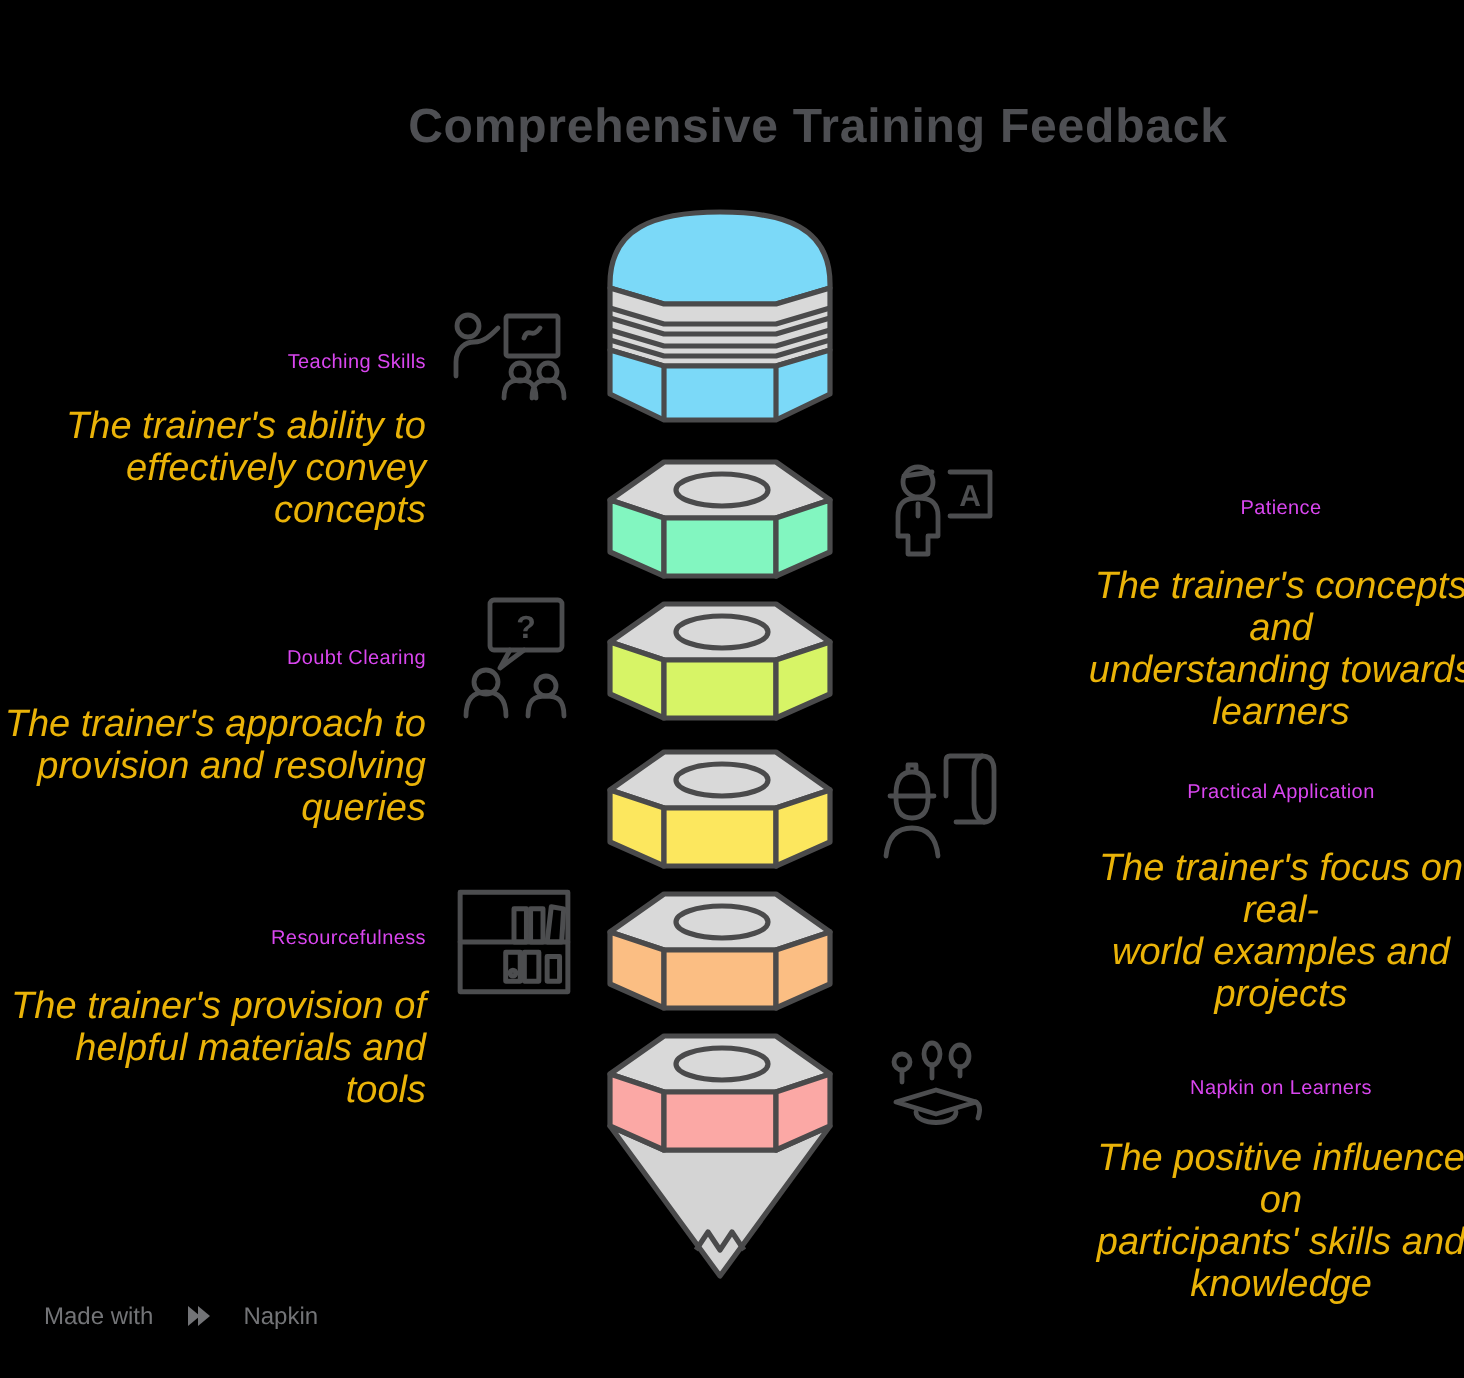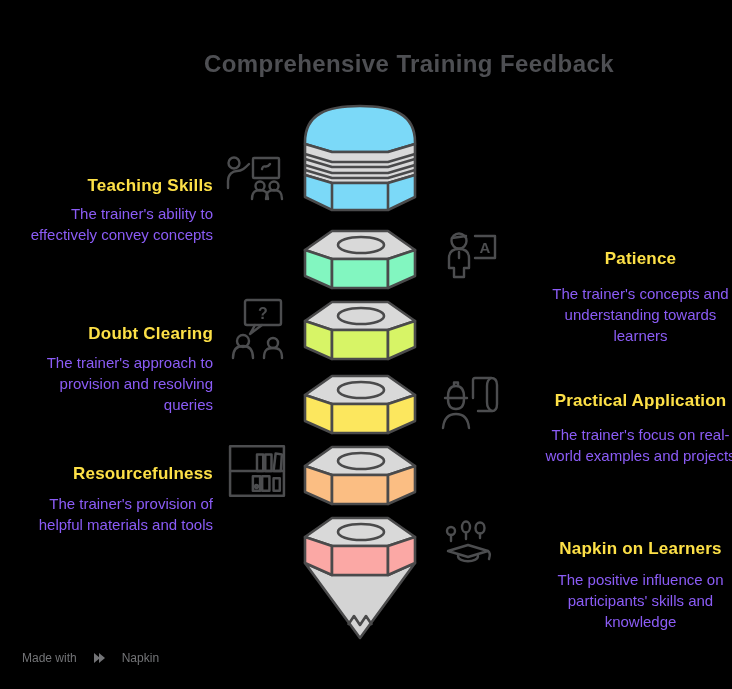--- a/index.html
+++ b/index.html
@@ -8,26 +8,26 @@
     font-family:"Liberation Sans", sans-serif;
     position:relative;overflow:hidden;
   }
   .stage{position:absolute;inset:0;}
   .page-title{
     position:absolute;top:50px;left:0;width:732px;
     text-align:center;font-size:24px;font-weight:bold;
     color:#4E4F53;letter-spacing:.4px;margin:0;padding-left:43px;
   }
   .sec-title{
-    position:absolute;font-size:17px;font-weight:bold;
-    color:#fde047;letter-spacing:.2px;
+    position:absolute;font-size:10px;font-weight:normal;
+    color:#d946ef;letter-spacing:.2px;
   }
   .sec-desc{
-    position:absolute;font-size:15px;line-height:21px;
-    color:#8b5cf6;white-space:pre-line;
+    position:absolute;font-size:19px;line-height:21px;
+    color:#eab308;white-space:pre-line;font-style:italic;
   }
   .left-text{left:0;width:213px;text-align:right;}
   .right-text{left:538px;width:205px;text-align:center;}
   .icon{position:absolute;stroke:#4C4D4F;fill:none;
         stroke-width:2.4;stroke-linecap:round;stroke-linejoin:round;}
   .icon text{stroke:none;fill:#4C4D4F;font-weight:bold;font-family:"Liberation Sans",sans-serif;}
   
   .s0t{top:176px}.s0d{top:203px}.s0i{left:226px;top:155px}
   .s1t{top:324px}.s1d{top:352px}.s1i{left:231px;top:298px}
   .s2t{top:464px}.s2d{top:493px}.s2i{left:228px;top:444px}

